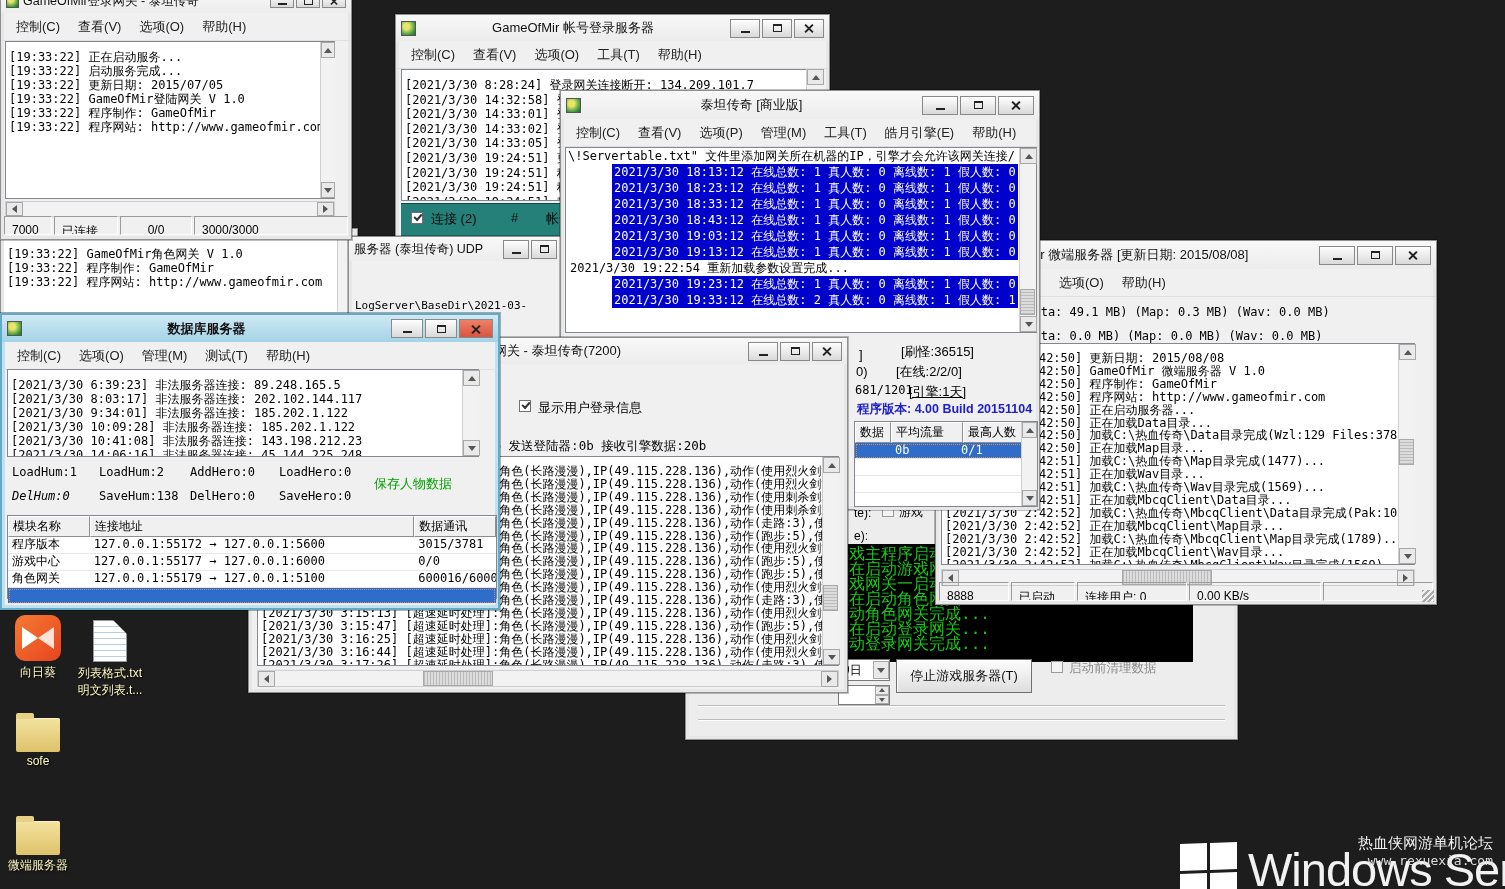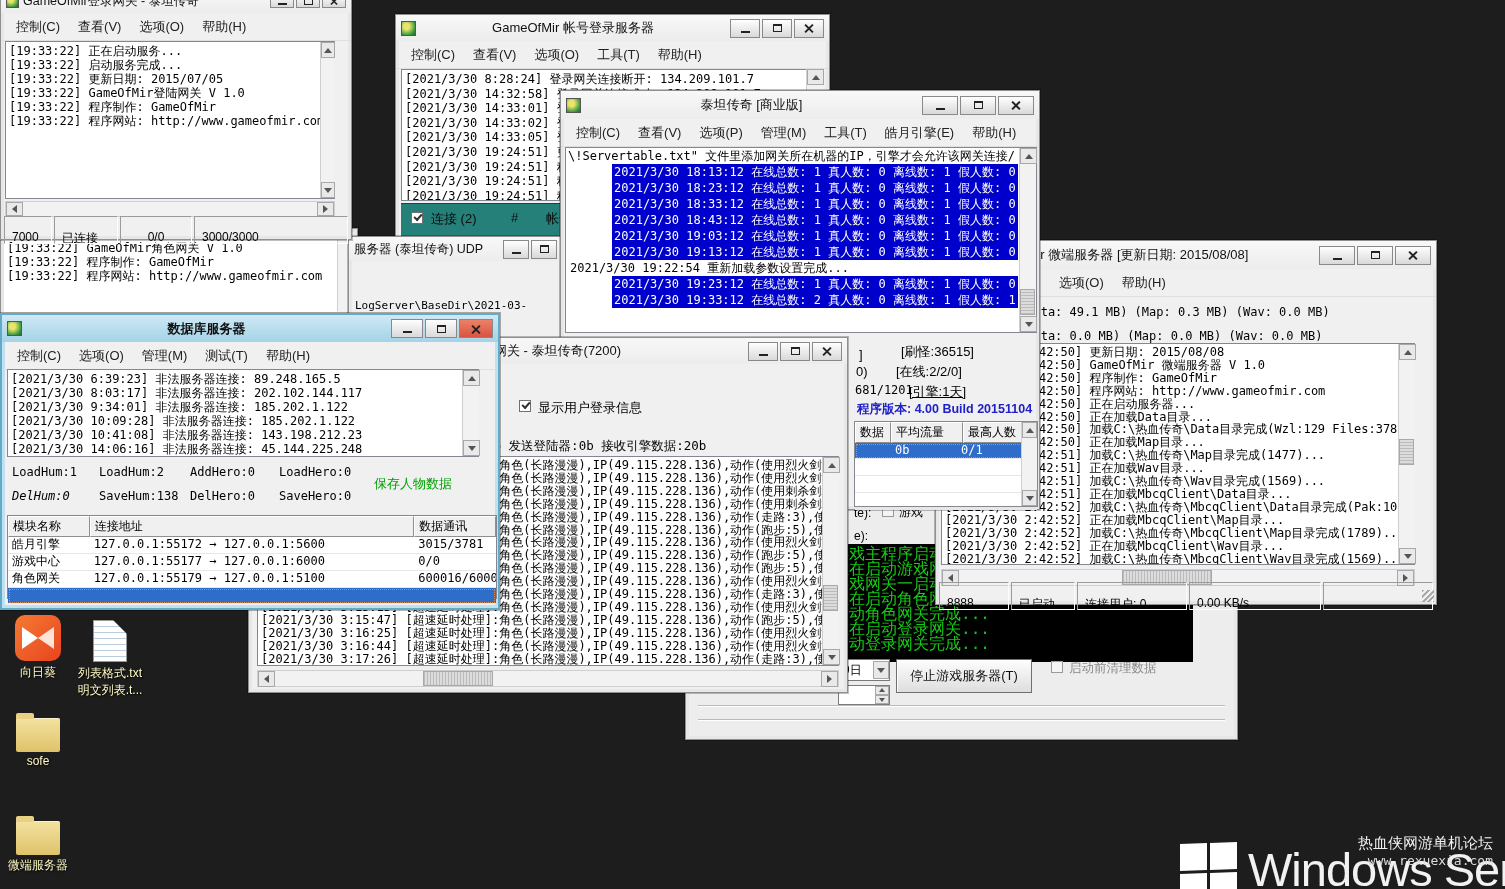--- a/index.html
+++ b/index.html
@@ -28,40 +28,40 @@
   .glyph-close { position:relative; width:10px; height:10px; }
   .glyph-close::before,.glyph-close::after{ content:""; position:absolute; left:4px; top:0;
             width:2px; height:11px; background:#222; }
   .glyph-close::before{ transform:rotate(45deg);} .glyph-close::after{ transform:rotate(-45deg);}
   .menubar { display:flex; padding:3px 6px 2px 6px; font-size:13px; color:#222;
              border-bottom:1px solid #dfdfdf; }
   .menu-item { padding:2px 9px; white-space:pre; }
 
   .logbox { position:absolute; background:#fff; border:1px solid #828790;
             overflow:hidden; font-family:"DejaVu Sans Mono","Liberation Mono",monospace;
-            font-size:12px; line-height:14px; color:#000; padding:2px 3px; }
+            font-size:12px; line-height:14px; color:#000; padding:8px 3px; }
   .log-line { white-space:pre; }
 
   
   .vscroll { position:absolute; width:17px; background:#f2f2f2; border-left:1px solid #cfcfcf; }
   .hscroll { position:absolute; height:17px; background:#f2f2f2; border:1px solid #cfcfcf;
              display:flex; align-items:center; }
   .sbtn { width:17px; height:16px; border:1px solid #a8a8a8; background:#e9e9e9;
           display:flex; align-items:center; justify-content:center; flex:0 0 auto; }
   .tri-up{ width:0;height:0;border:4px solid transparent;border-bottom:5px solid #555;margin-top:-4px;}
   .tri-down{width:0;height:0;border:4px solid transparent;border-top:5px solid #555;margin-bottom:-4px;}
   .tri-left{width:0;height:0;border:4px solid transparent;border-right:5px solid #555;margin-left:-4px;}
   .tri-right{width:0;height:0;border:4px solid transparent;border-left:5px solid #555;margin-right:-4px;}
   .thumb { background:#dcdcdc; border:1px solid #a8a8a8;
            background-image:repeating-linear-gradient(0deg,#bbb 0 1px,transparent 1px 3px); }
   .thumb.h { background-image:repeating-linear-gradient(90deg,#bbb 0 1px,transparent 1px 3px); }
 
   .statusbar { position:absolute; left:3px; right:3px; bottom:3px; height:19px; display:flex; gap:2px;}
   .statuscell { border:1px solid; border-color:#9b9b9b #fdfdfd #fdfdfd #9b9b9b;
-                font-size:12px; padding:13px 7px; white-space:nowrap; overflow:hidden; }
+                font-size:12px; padding:6px 7px; white-space:nowrap; overflow:hidden; }
 
   .cb { display:inline-block; width:12px; height:12px; background:#fff; border:1px solid #707070;
         vertical-align:-2px; position:relative; }
   .cb.checked::after { content:""; position:absolute; left:2px; top:1px; width:6px; height:3px;
         border-left:2px solid #333; border-bottom:2px solid #333; transform:rotate(-48deg); }
   .cb.gray { border-color:#9a9a9a; background:#f4f4f4; }
 
   
   .m2-line { display:table; white-space:pre; padding:0 2px; line-height:16px; }
   .m2-line.blue { background:#0000cc; color:#fff;margin-left:44px; }
@@ -586,21 +586,21 @@
     <div class="mono" style="position:absolute; left:277px; top:174px; font-size:12px;">SaveHero:0</div>
     <div style="position:absolute; left:372px; top:160px; font-size:13px; color:#00a000;">保存人物数据</div>
 
     <div class="dbtable" style="left:5px; top:200px; width:490px; height:84px;">
       <div class="dbhead">
         <div class="dbc1">模块名称</div>
         <div class="dbc2">连接地址</div>
         <div class="dbc3">数据通讯</div>
       </div>
       <div class="dbrow">
-        <div class="dbc1" style="font-family:'Liberation Sans',sans-serif;">皓月引擎</div>
+        <div class="dbc1" style="font-family:'Liberation Sans',sans-serif;">程序版本</div>
         <div class="dbc2">127.0.0.1:55172 → 127.0.0.1:5600</div>
         <div class="dbc3">3015/3781</div>
       </div>
       <div class="dbrow">
         <div class="dbc1" style="font-family:'Liberation Sans',sans-serif;">游戏中心</div>
         <div class="dbc2">127.0.0.1:55177 → 127.0.0.1:6000</div>
         <div class="dbc3">0/0</div>
       </div>
       <div class="dbrow">
         <div class="dbc1" style="font-family:'Liberation Sans',sans-serif;">角色网关</div>

